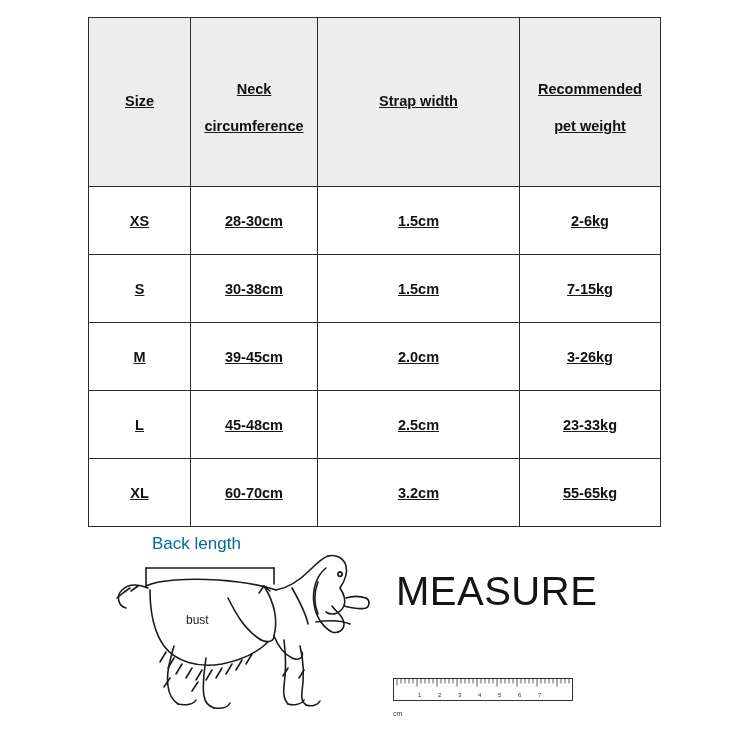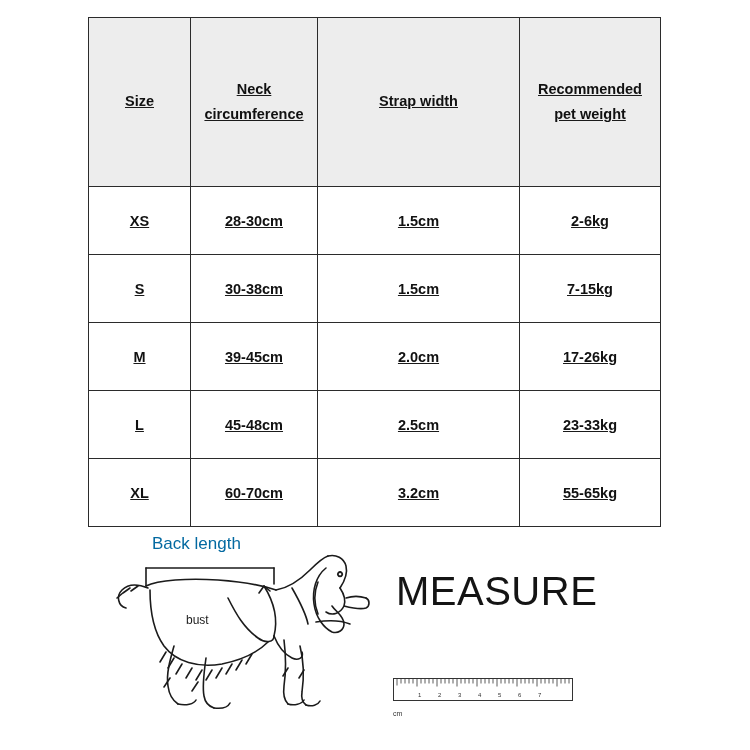--- a/index.html
+++ b/index.html
@@ -48,21 +48,21 @@
   tbody td {
     background: #ffffff;
     height: 67px;
     margin-left: 12px;
   }
   col.c1 { width: 102px; }
   col.c2 { width: 127px; }
   col.c3 { width: 202px; }
   col.c4 { width: 141px; }
 
-  .hdr-two-line span { display: block; }
+  .hdr-two-line span { display: block; margin-top: 12px; }
 
   
   .measure-section {
     position: absolute;
     left: 0;
     top: 520px;
     width: 750px;
     height: 230px;
   }
   .measure-title {
@@ -145,21 +145,21 @@
       <tr>
         <td>S</td>
         <td>30-38cm</td>
         <td>1.5cm</td>
         <td>7-15kg</td>
       </tr>
       <tr>
         <td>M</td>
         <td>39-45cm</td>
         <td>2.0cm</td>
-        <td>17-26kg</td>
+        <td>3-26kg</td>
       </tr>
       <tr>
         <td>L</td>
         <td>45-48cm</td>
         <td>2.5cm</td>
         <td>23-33kg</td>
       </tr>
       <tr>
         <td>XL</td>
         <td>60-70cm</td>

